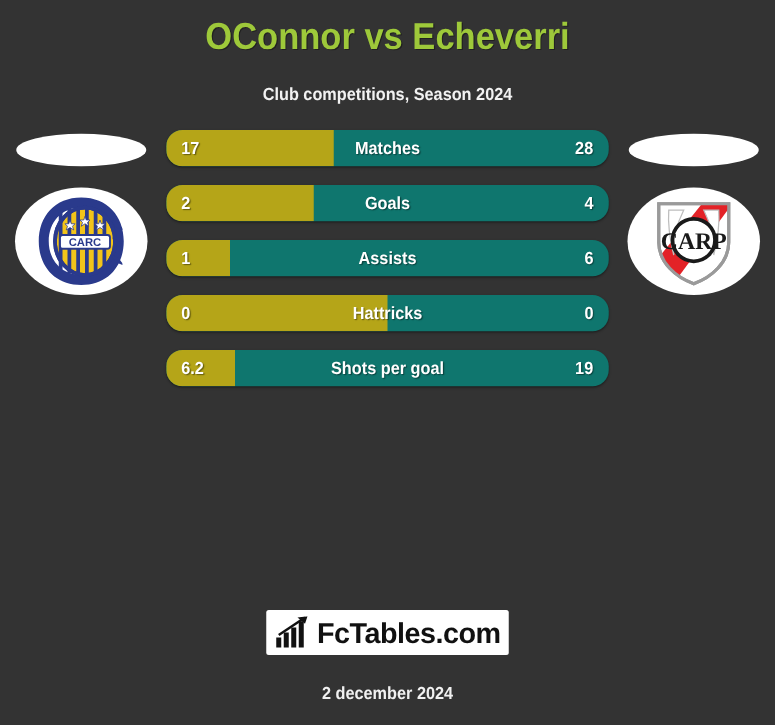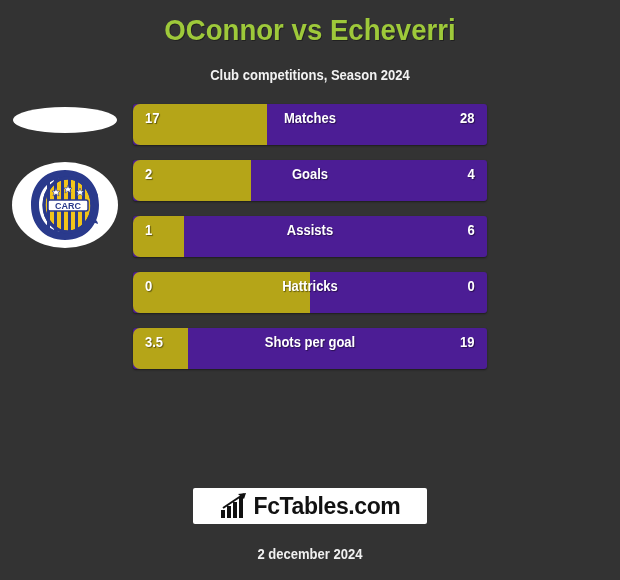--- a/index.html
+++ b/index.html
@@ -61,21 +61,21 @@
     left: 50%;
     transform: translateX(-50%);
     width: 104px;
     height: 26px;
     background: #ffffff;
     border-radius: 50%;
   }
 
   .crest-wrap {
     position: absolute;
-    top: 58px;
+    top: 46px;
     left: 50%;
     transform: translateX(-50%);
     width: 106px;
     height: 86px;
     background: #ffffff;
     border-radius: 50%;
     display: flex;
     align-items: center;
     justify-content: center;
   }
@@ -83,24 +83,24 @@
 
   
   .bars {
     position: absolute;
     left: 133px;
     top: 0;
     width: 354px;
   }
   .bar-row {
     position: relative;
-    height: 41px;
+    height: 29px;
     margin-bottom: 15px;
-    border-radius: 3px;
-    background: #4c1d95;
+    border-radius: 13px;
+    background: #0f766e;
     overflow: hidden;
     box-shadow: 0 1px 2px rgba(0,0,0,0.45);
   }
   .bar-fill {
     position: absolute;
     left: 0;
     top: 0;
     bottom: 0;
     background: #b5a518;
     border-top-left-radius: 7px;
@@ -133,21 +133,21 @@
     right: 0;
     bottom: 0;
     text-align: center;
   }
   .brand {
     display: inline-flex;
     align-items: center;
     justify-content: center;
     gap: 6px;
     background: #ffffff;
-    width: 234px;
+    width: 194px;
     height: 36px;
     border-radius: 2px;
     margin-bottom: 22px;
   }
   .brand-text {
     color: #111111;
     font-size: 23px;
     font-weight: bold;
     letter-spacing: -0.4px;
   }
@@ -225,28 +225,48 @@
     <div class="bar-row">
       <div class="bar-fill" style="width:50%"></div>
       <span class="bar-val home">0</span>
       <span class="bar-label">Hattricks</span>
       <span class="bar-val away">0</span>
     </div>
 
 
     <div class="bar-row">
       <div class="bar-fill" style="width:15.6%"></div>
-      <span class="bar-val home">3.5</span>
+      <span class="bar-val home">6.2</span>
       <span class="bar-label">Shots per goal</span>
       <span class="bar-val away">19</span>
     </div>
 
 
   </div>
 
+  <div class="crest-col right">
+    <div class="ellipse-top"></div>
+    <div class="crest-wrap">
+      <svg width="82" height="78" viewBox="0 0 82 78">
+        <ellipse cx="41" cy="39" rx="40" ry="38" fill="#ffffff"></ellipse>
+        <path d="M13 9 L69 9 L69 40 C69 56 55 68 41 73 C27 68 13 56 13 40 Z" fill="#ffffff" stroke="#9a9a9a" stroke-width="2.5"></path>
+        <clipPath id="riverShield">
+          <path d="M13 9 L69 9 L69 40 C69 56 55 68 41 73 C27 68 13 56 13 40 Z"></path>
+        </clipPath>
+        <g clip-path="url(#riverShield)">
+          <polygon points="13,52 50,6 74,6 24,74" fill="#e32227"></polygon>
+        </g>
+        <path d="M13 9 L69 9 L69 40 C69 56 55 68 41 73 C27 68 13 56 13 40 Z" fill="none" stroke="#9a9a9a" stroke-width="2.5"></path>
+        <path d="M21 14 L33 14 C27 26 24 38 25 50 C23 42 20 28 21 14 Z" fill="#ffffff" stroke="#bdbdbd" stroke-width="1"></path>
+        <path d="M61 14 L49 14 C55 26 58 38 57 50 C59 42 62 28 61 14 Z" fill="#ffffff" stroke="#bdbdbd" stroke-width="1"></path>
+        <circle cx="41" cy="38" r="17" fill="#ffffff" stroke="#1a1a1a" stroke-width="3"></circle>
+        <text x="41" y="45" font-family="Liberation Serif, serif" font-size="19" font-weight="bold" fill="#1a1a1a" text-anchor="middle">CARP</text>
+      </svg>
+    </div>
+  </div>
 
 </div>
 
 <div class="footer">
   <div class="brand">
     <svg class="brand-icon" width="28" height="26" viewBox="0 0 28 26">
       <rect x="1" y="17" width="4" height="8" fill="#111111"></rect>
       <rect x="7" y="13" width="4" height="12" fill="#111111"></rect>
       <rect x="13" y="9" width="4" height="16" fill="#111111"></rect>
       <rect x="19" y="4" width="4" height="21" fill="#111111"></rect>

